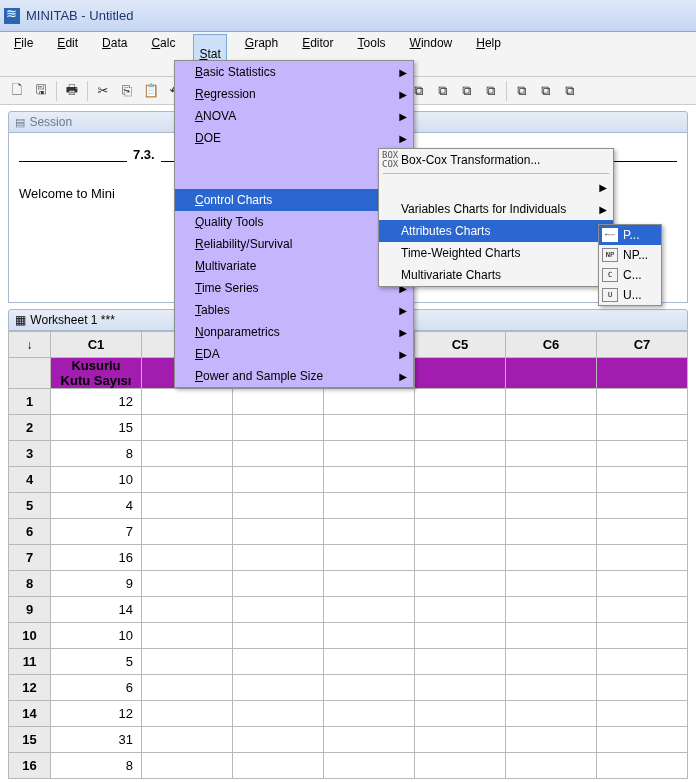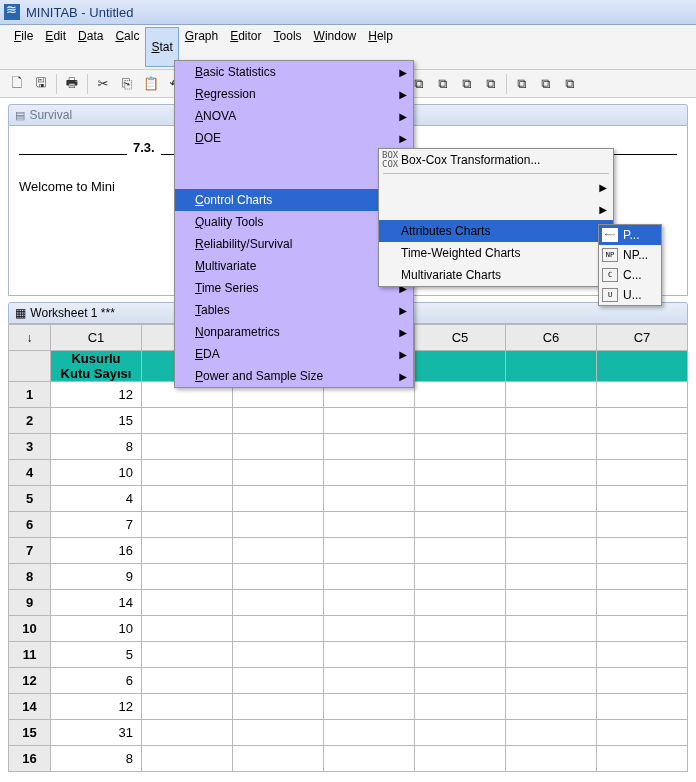--- a/index.html
+++ b/index.html
@@ -1,41 +1,41 @@
 <!DOCTYPE html>
 <html><head>
 <meta charset="utf-8">
 <style>
 * { box-sizing: border-box; margin: 0; padding: 0; font-family: "Segoe UI", Tahoma, sans-serif; }
 body { background: #fff; font-size: 12px; overflow: hidden; width: 696px; }
 
-.titlebar { background: linear-gradient(#dfe8f8,#c5d6f2); height: 25px; display: flex; align-items: center; padding: 0 4px; border-bottom: 1px solid #8ea7c8; }
+.titlebar { background: linear-gradient(#dfe8f8,#c5d6f2); height: 32px; display: flex; align-items: center; padding: 0 4px; border-bottom: 1px solid #8ea7c8; }
 .titlebar .icon { width: 16px; height: 16px; background: #2a67b0; margin-right: 6px; position: relative; }
 .titlebar .icon::after{content:"≋";color:#fff;position:absolute;top:-2px;left:2px;font-size:13px;}
 .titlebar .title { font-size: 13px; color:#1a3a6e; }
 
-.menubar { display: flex; gap: 0; padding: 2px 8px; background:#f4f4f4; border-bottom:1px solid #ccc; }
+.menubar { display: flex; gap: 12px; padding: 2px 8px; background:#f4f4f4; border-bottom:1px solid #ccc; }
 .menubar .item { padding: 2px 6px; cursor: default; }
 .menubar .item .ul{ text-decoration: underline; }
 .menubar .item.open { background:#cde0f8; border:1px solid #7aa8dd; padding:12px 5px;text-align:right; }
 
 .toolbar { display:flex; align-items:center; gap:2px; padding:2px 6px; background:#f4f4f4; border-bottom:1px solid #ccc; height:28px; }
 .toolbar .btn { width:22px; height:22px; display:flex; align-items:center; justify-content:center; border:1px solid transparent; font-size:13px; color:#333; }
 .toolbar .sep { width:1px; height:20px; background:#ccc; margin:0 2px; }
 
 .dropdown { position:absolute; left:174px; top:60px; width:240px; background:#c4b5fd; border:1px solid #8e8e8e; box-shadow:2px 2px 4px rgba(0,0,0,.3); z-index:100; }
 .dropdown .row { display:flex; align-items:center; height:22px; padding:0 6px 0 20px; position:relative; cursor:default; }
 .dropdown .row .lbl .ul{ text-decoration: underline; }
 .dropdown .row .arrow{ position:absolute; right:6px; font-size:10px; }
 .dropdown .row.hi { background:#2a67d0; color:#fff;margin-top:40px; }
 
 .submenu1 { position:absolute; left:378px; top:148px; width:236px; background:#f4f4f4; border:1px solid #8e8e8e; box-shadow:2px 2px 4px rgba(0,0,0,.3); z-index:101; }
 .submenu1 .row{ display:flex;align-items:center;height:22px;padding:0 6px 0 22px;position:relative;}
 .submenu1 .row .arrow{position:absolute;right:6px;font-size:10px;}
-.submenu1 .row.hi{background:#2a67d0;color:#000000;align-items:center;}
+.submenu1 .row.hi{background:#2a67d0;color:#ffffff;align-items:center;}
 .submenu1 .row .ic{position:absolute;left:3px;font-size:9px;color:#555;font-family:monospace;line-height:1;}
 .submenu1 .sep{height:1px;background:#bbb;margin:2px 4px;}
 
 .submenu2{position:absolute;left:598px;top:224px;width:64px;background:#f4f4f4;border:1px solid #8e8e8e;box-shadow:2px 2px 4px rgba(0,0,0,.3);z-index:102;}
 .submenu2 .row{display:flex;align-items:center;height:20px;padding:0 4px 0 24px;position:relative;}
 .submenu2 .row.hi{background:#2a67d0;color:#fff;}
 .submenu2 .row .ic{position:absolute;left:3px;width:16px;height:14px;border:1px solid #888;font-size:7px;display:flex;align-items:center;justify-content:center;font-family:monospace;}
 .submenu2 .row.hi .ic{border-color:#fff;background:#fff;color:#000;}
 
 .session-wrap{padding:6px 8px 0 8px;}
@@ -52,23 +52,23 @@
 .ws-title{background:linear-gradient(#e8eef8,#d4dff0);border:1px solid #a9b8d0;height:22px;display:flex;align-items:center;padding:0 6px;font-size:12px;border-radius:3px 3px 0 0;width:680px;}
 .ws-title .ic{margin-right:4px;}
 
 .sheet{border-collapse:collapse;width:680px;background:#fff;table-layout:fixed;}
 .sheet th,.sheet td{border:1px solid #b8b8b8;height:26px;padding:0 4px;font-size:13px;}
 .sheet th{background:#eaeaea;font-weight:normal;text-align:center;}
 .sheet th.corner{width:42px;}
 .sheet th.arrowcell{font-size:12px;}
 .sheet td.rowhdr{background:#eaeaea;text-align:center;font-weight:bold;width:42px;}
 .sheet td.cell{text-align:right;padding-right:8px;}
-.sheet tr.name-row td{text-align:center;font-weight:bold;background:#14b8a6;}
+.sheet tr.name-row td{text-align:center;font-weight:bold;background:#a21caf;}
 .sheet tr.name-row td.rowhdr{background:#eaeaea;}
-.sheet th.col{font-weight:normal;margin-top:44px;}
+.sheet th.col{font-weight:bold;margin-top:44px;}
 </style>
 </head>
 <body>
 
 <div class="titlebar">
   <div class="icon"></div>
   <div class="title">MINITAB - Untitled</div>
 </div>
 
 <div class="menubar" id="menubar">
@@ -112,21 +112,21 @@
     <div class="btn">⧉</div>
     <div class="sep"></div>
     <div class="btn">⧉</div>
     <div class="btn">⧉</div>
     <div class="btn">⧉</div>
   </div>
 
 <div class="session-wrap">
   <div class="session-title">
     <span class="ic">▤</span>
-    <span>Survival</span>
+    <span>Session</span>
   </div>
   <div class="session-body">
     <div class="hline">
       <div class="line"></div>
       <div class="center-text">7.3.</div>
       <div class="line2"></div>
     </div>
     <div class="welcome">Welcome to Mini</div>
   </div>
 </div>
@@ -369,20 +369,21 @@
 <div class="submenu1" id="ccmenu">
     <div class="row">
       <span class="ic">BOX<br>COX</span>
       <span class="lbl">B<span class="ul">o</span>x-Cox Transformation...</span>
     </div>
     <div class="sep"></div>
     <div class="row">
       <span class="arrow">▶</span>
     </div>
     <div class="row">
+      <span class="lbl">Variables Charts for <span class="ul">I</span>ndividuals</span>
       <span class="arrow">▶</span>
     </div>
     <div class="row hi">
       <span class="lbl"><span class="ul">A</span>ttributes Charts</span>
       <span class="arrow">▶</span>
     </div>
     <div class="row">
       <span class="lbl"><span class="ul">T</span>ime-Weighted Charts</span>
       <span class="arrow">▶</span>
     </div>

